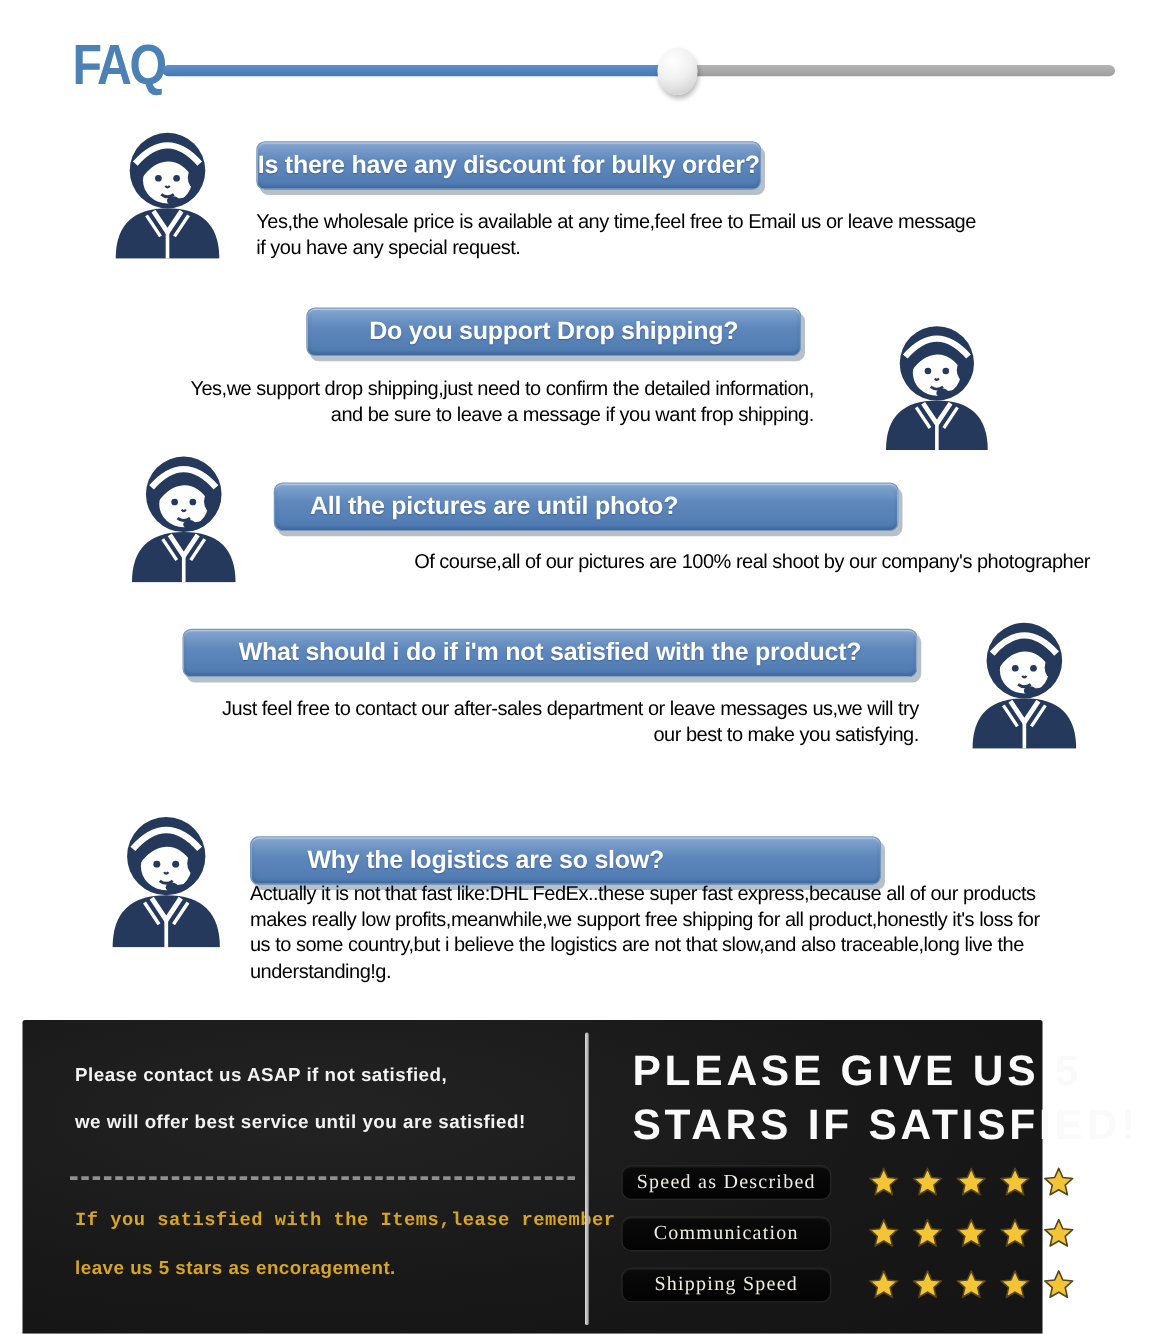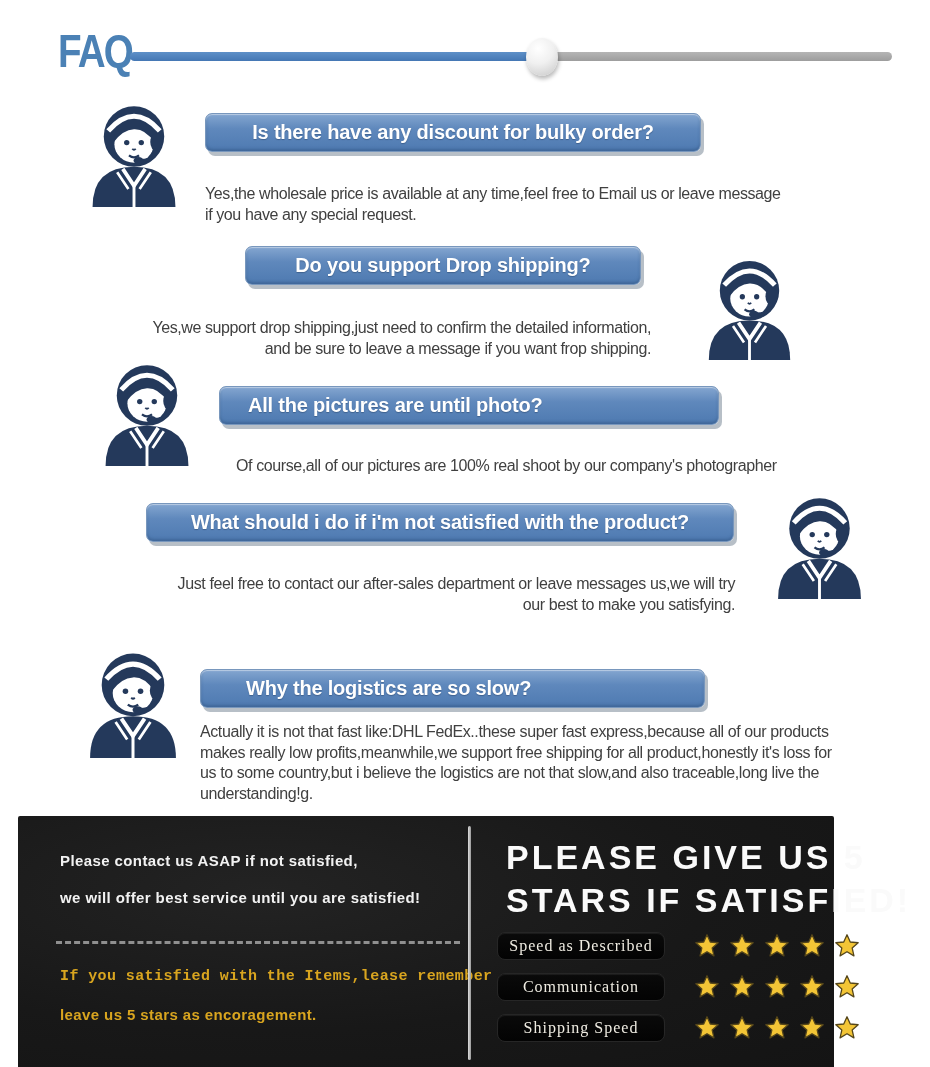--- a/index.html
+++ b/index.html
@@ -39,35 +39,35 @@
     box-shadow:3px 4px 0 rgba(165,175,185,.8), inset 0 1px 1px rgba(255,255,255,.45), inset 0 -2px 3px rgba(35,65,105,.35);
   }
   .banner span {
     color:#ffffff; font-size:20px; font-weight:bold; letter-spacing:-.2px;
     text-shadow:0 1px 1px rgba(20,40,70,.35); white-space:nowrap;
   }
   .banner.left-text { justify-content:flex-start; }
 
   .answer {
     position:absolute; font-size:16px; letter-spacing:-.4px; line-height:20.5px;
-    color:#404040; white-space:pre-line;margin-top:16px;
+    color:#000000; white-space:pre-line;
   }
   .answer.align-right { text-align:right; }
 
   .qa1-agent  { left:75px;  top:95px;  width:118px; height:112px; }
-  .qa1-banner { left:205px; top:113px; width:496px; }
+  .qa1-banner { left:205px; top:113px; width:404px; }
   .qa1-answer { left:205px; top:168px; width:660px; }
 
   .qa2-banner { left:245px; top:246px; width:396px; }
   .qa2-agent  { left:692px; top:250px; width:115px; height:110px; }
   .qa2-answer { left:85px;  top:302px; width:566px; }
 
   .qa3-agent  { left:88px;  top:354px; width:118px; height:112px; }
   .qa3-banner { left:219px; top:386px; width:500px; padding-left:28px; }
-  .qa3-answer { left:236px; top:440px; width:660px; }
+  .qa3-answer { left:212px; top:440px; width:660px;text-align:right; }
 
   .qa4-banner { left:146px; top:503px; width:588px; }
   .qa4-agent  { left:762px; top:487px; width:115px; height:112px; }
   .qa4-answer { left:110px; top:558px; width:625px; }
 
   .qa5-agent  { left:73px;  top:642px; width:120px; height:116px; }
   .qa5-banner { left:200px; top:669px; width:505px; padding-left:45px; }
   .qa5-answer { left:200px; top:706px; width:712px; }
 
   

